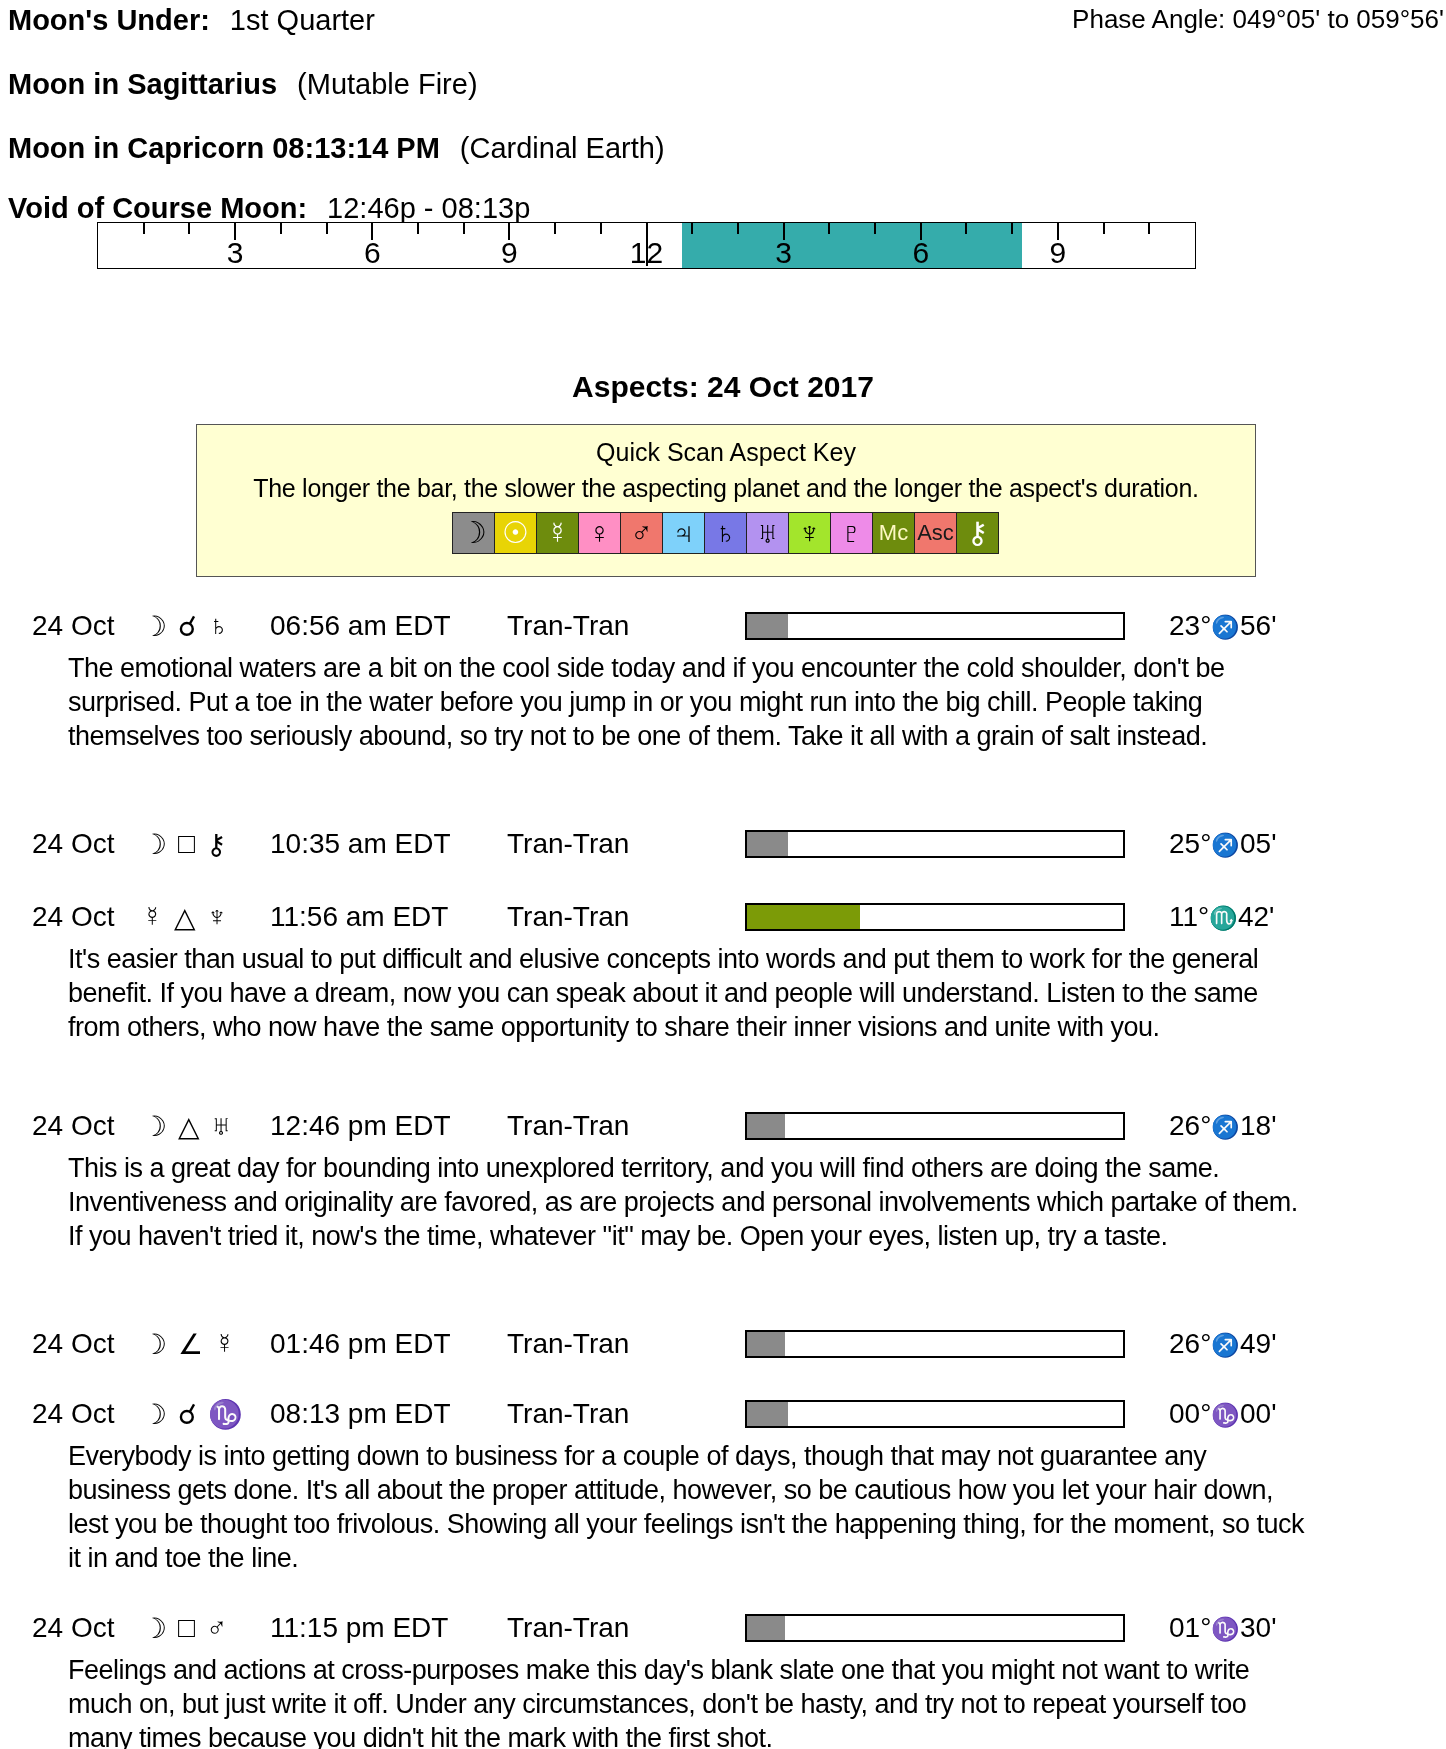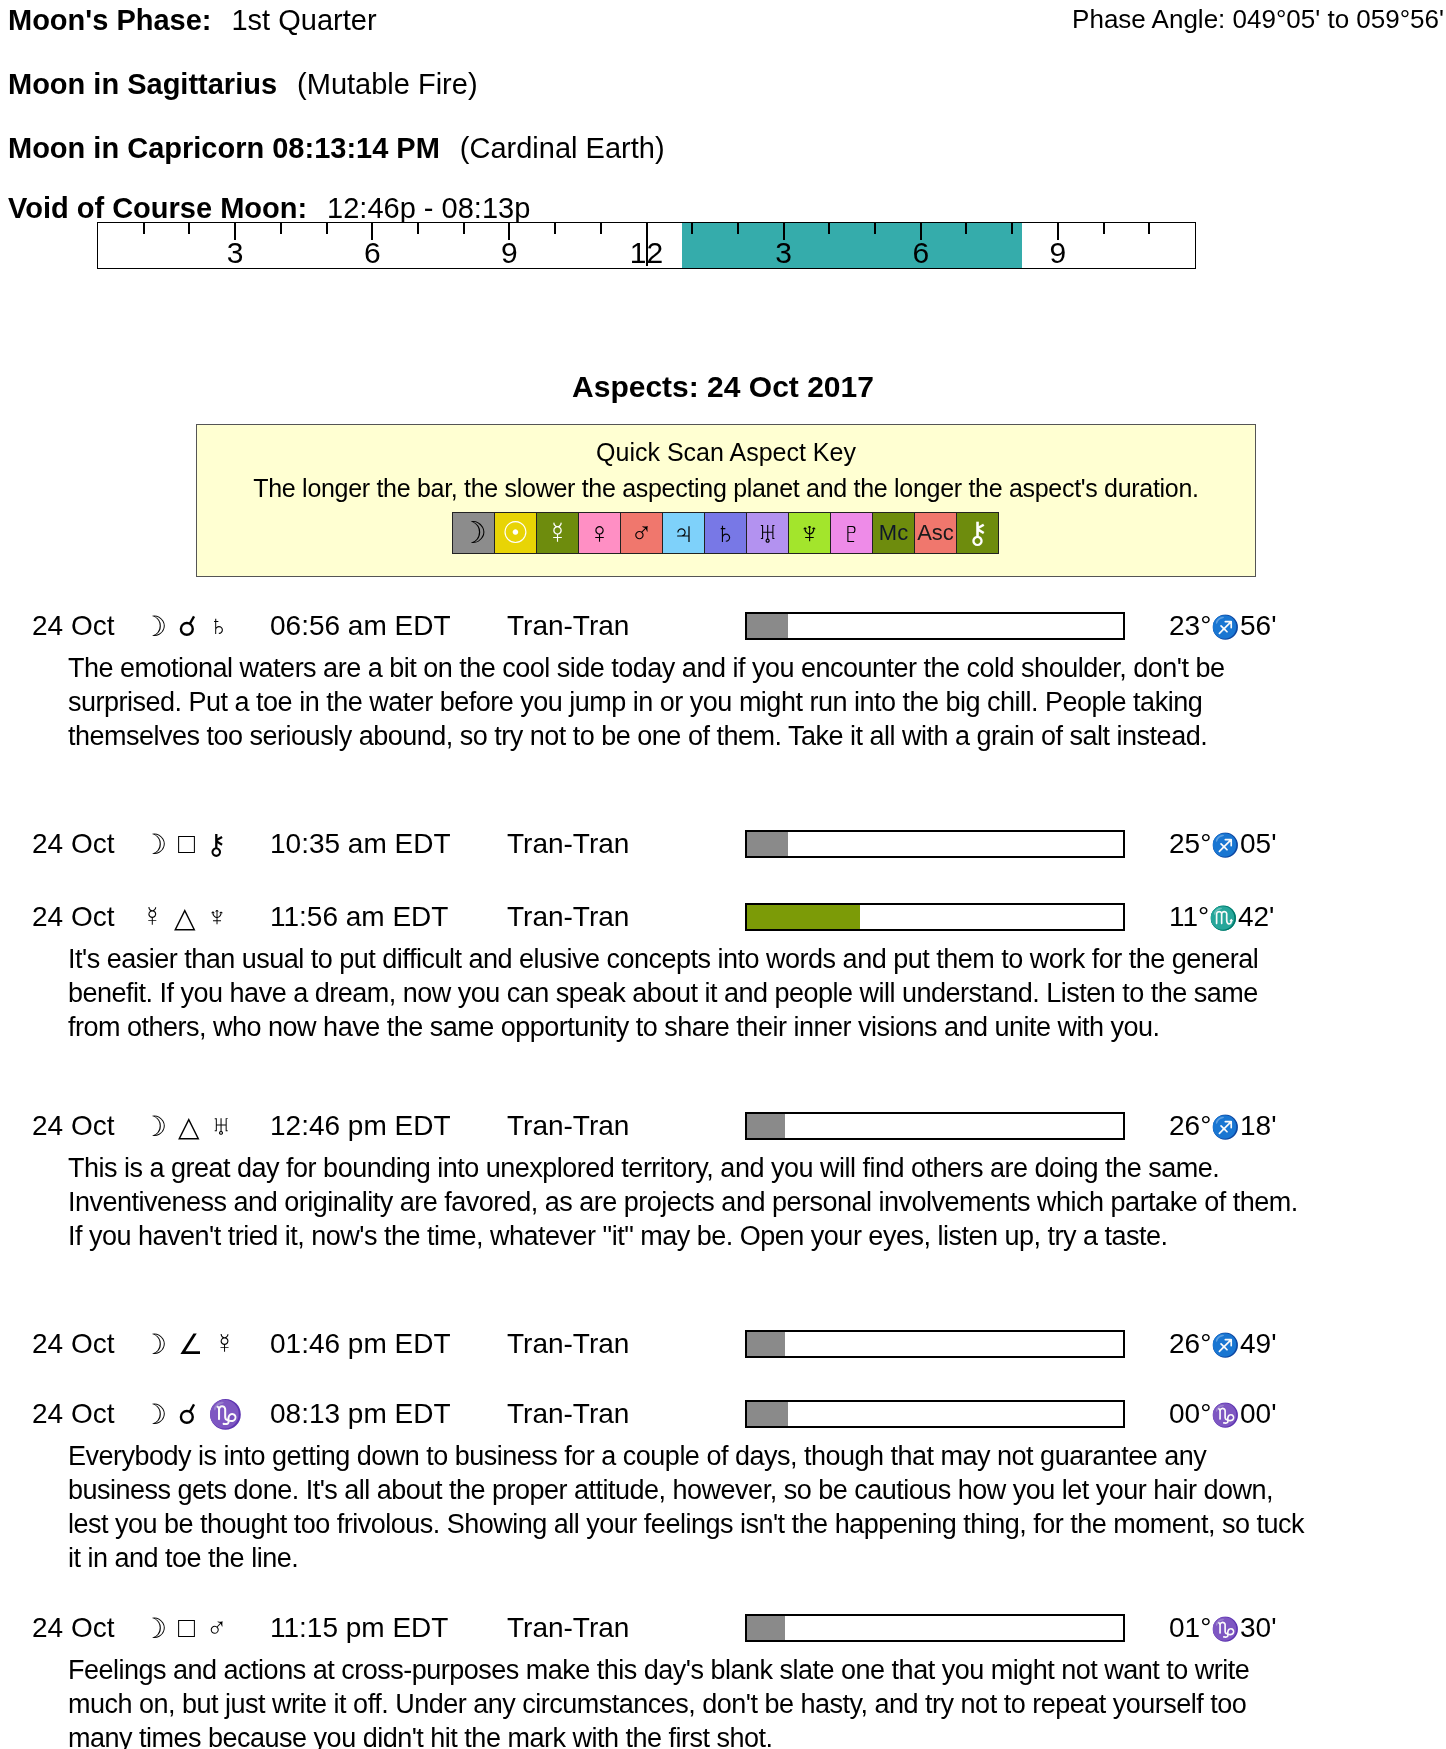--- a/index.html
+++ b/index.html
@@ -44,21 +44,21 @@
   .a-fill { position:absolute; left:0; top:0; bottom:0; }
   .a-deg  { padding-left:44px; font-size:28px; }
   .a-sign { font-size:23px; }
   .a-text { margin:7px 0 0 60px; width:1238px; font-size:27px; line-height:34px; letter-spacing:-0.5px; }
 </style>
 </head>
 <body>
 
 <div class="abs hline" style="top:4px;">
   <span>
-    <span class="hbold">Moon's Phase:</span><span class="hnorm">1st Quarter</span>
+    <span class="hbold">Moon's Under:</span><span class="hnorm">1st Quarter</span>
   </span>
   <span class="pa">
     <span>Phase Angle:</span>
     <span>049°05' to 059°56'</span>
   </span>
 </div>
 
 <div class="abs hline" style="top:68px;">
   <span>
     <span class="hbold">Moon in Sagittarius</span><span class="hnorm">(Mutable Fire)</span>
@@ -141,21 +141,21 @@
       <div class="key-cell" style="background: rgb(179, 146, 240);">
     <span class="key-glyph" style="color: rgb(0, 0, 0);">♅</span>
   </div>
       <div class="key-cell" style="background: rgb(163, 229, 44);">
     <span class="key-glyph" style="color: rgb(0, 0, 0);">♆</span>
   </div>
       <div class="key-cell" style="background: rgb(238, 139, 232);">
     <span class="key-glyph" style="color: rgb(0, 0, 0);">♇</span>
   </div>
       <div class="key-cell" style="background: rgb(110, 140, 13);">
-    <span class="key-glyph txt" style="color: #0f172a;">Mc</span>
+    <span class="key-glyph txt" style="color: #fef9c3;">Mc</span>
   </div>
       <div class="key-cell" style="background: rgb(240, 119, 109); align-items: center;">
     <span class="key-glyph txt" style="color: rgb(26, 26, 26);">Asc</span>
   </div>
       <div class="key-cell" style="background: rgb(110, 140, 13);">
     <span class="key-glyph" style="color: rgb(255, 255, 255);">⚷</span>
   </div>
     </div>
 </div>
 

